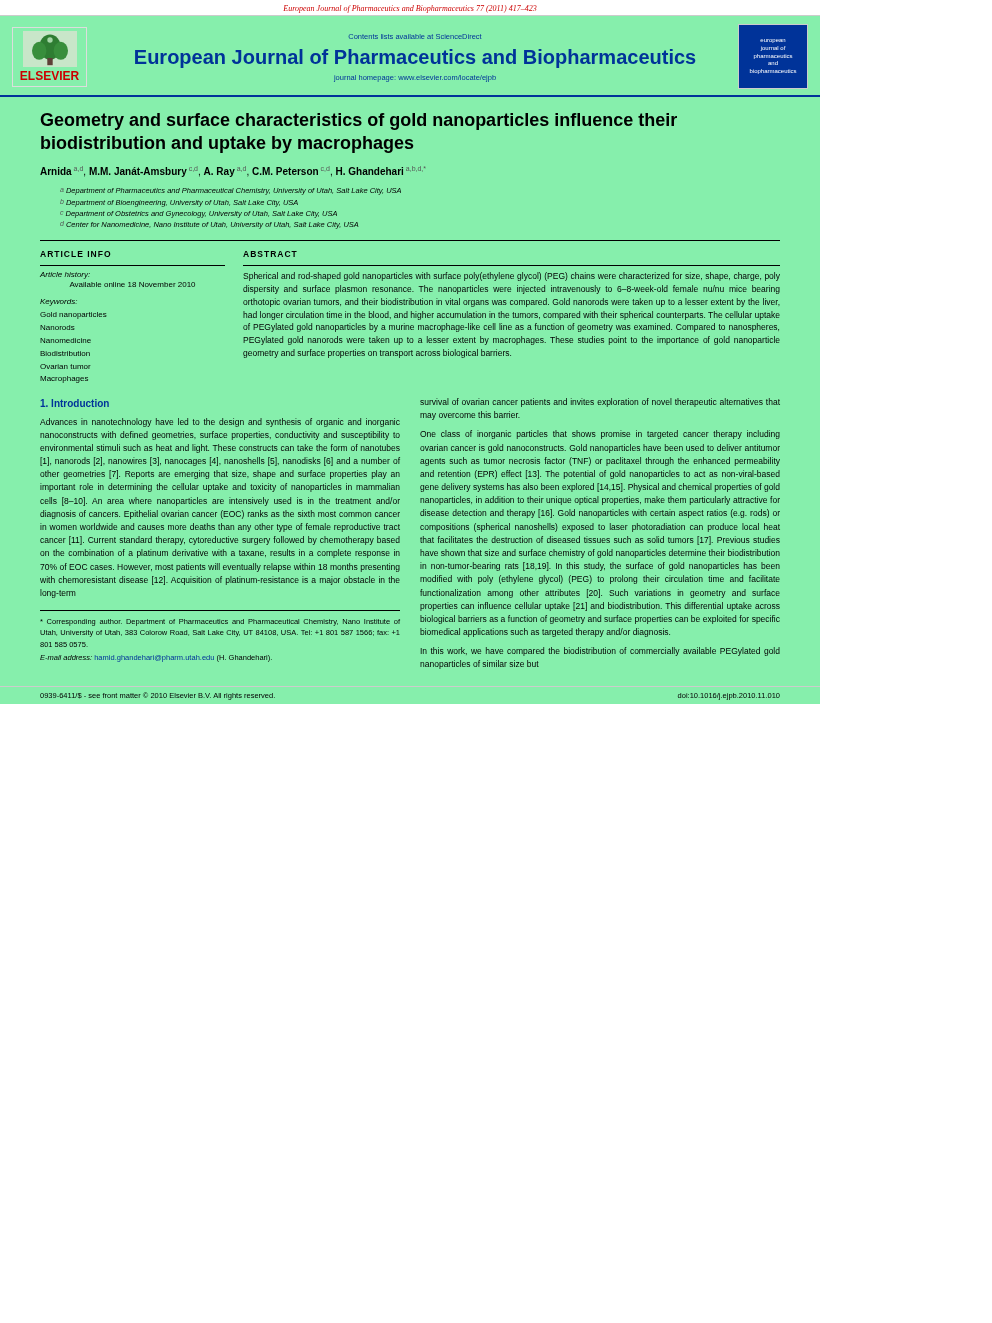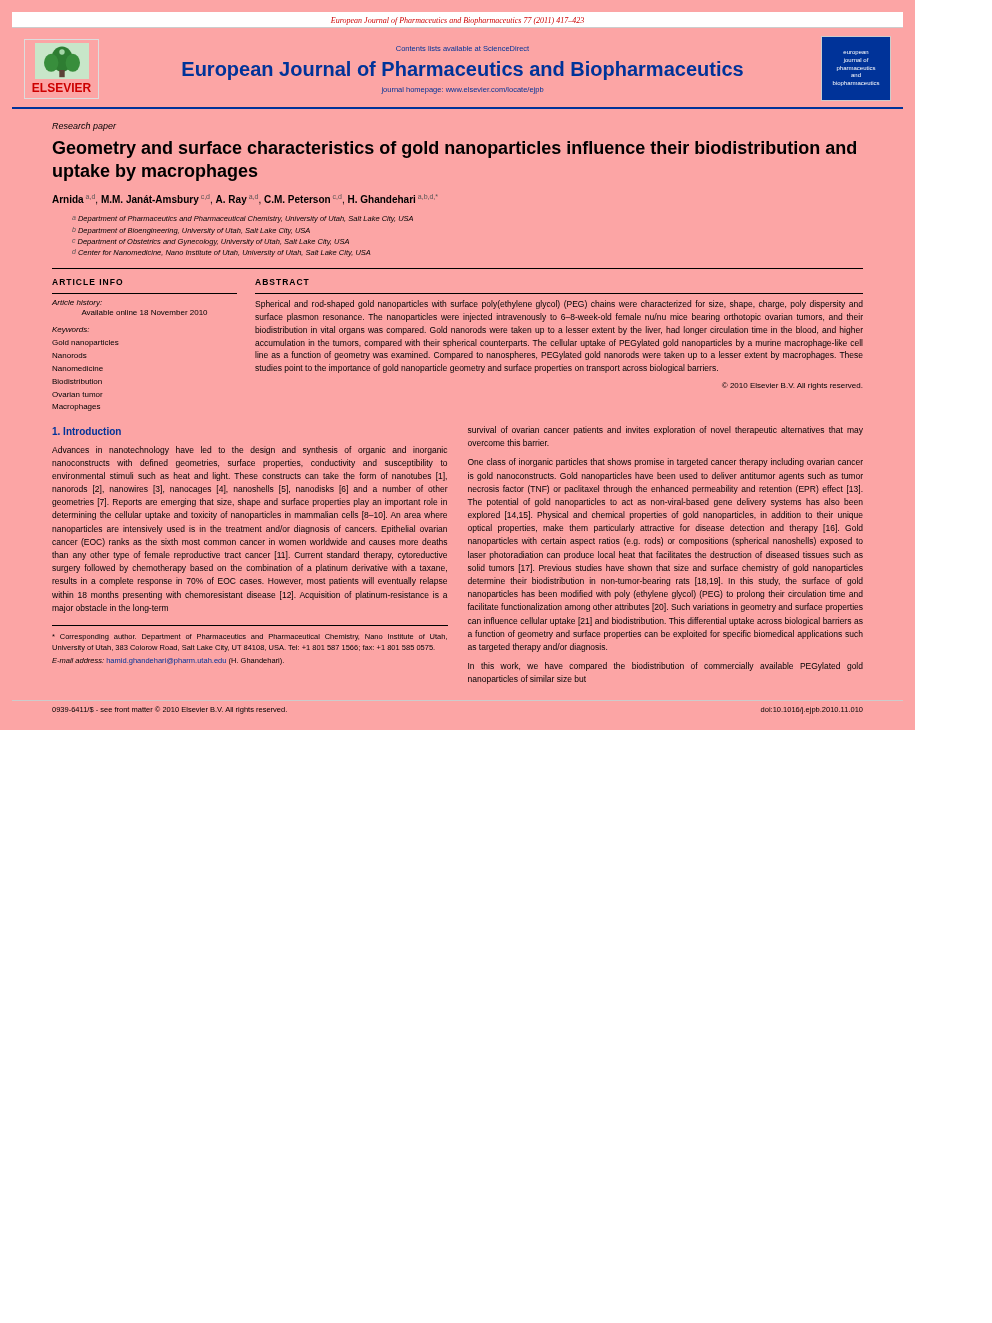--- a/index.html
+++ b/index.html
@@ -6,23 +6,23 @@
     body {
       font-family: 'Times New Roman', Times, serif;
       font-size: 9.5px;
       color: #000;
       background: #fff;
       width: 992px;
       min-height: 1323px;
     }
 
     .page-wrapper {
-      width: 915px;
-      background: #fca5a5;
-      padding: 12px;
+      width: 820px;
+      background: #86efac;
+      padding: 0;
     }
 
     
     .top-bar {
       background: #fff;
       text-align: center;
       padding: 4px 0 2px 0;
       border-bottom: 1px solid #ccc;
       font-size: 8px;
       color: #c00;
@@ -355,21 +355,20 @@
           <div>pharmaceutics</div>
           <div>and</div>
           <div>biopharmaceutics</div>
         </div>
       </div>
     </div>
   </div>
 
   <div class="main-content">
 
-    <div class="research-paper-label">Research paper</div>
 
     <div class="article-main-title">Geometry and surface characteristics of gold nanoparticles influence their biodistribution and uptake by macrophages</div>
 
     <div class="authors-line">
       <span class="author-name">Arnida</span><span class="superscript"> a,d</span>,
       <span class="author-name">M.M. Janát-Amsbury</span><span class="superscript"> c,d</span>,
       <span class="author-name">A. Ray</span><span class="superscript"> a,d</span>,
       <span class="author-name">C.M. Peterson</span><span class="superscript"> c,d</span>,
       <span class="author-name">H. Ghandehari</span><span class="superscript"> a,b,d,*</span>
     </div>
@@ -408,21 +407,20 @@
         <div class="keyword-item">Ovarian tumor</div>
         <div class="keyword-item">Macrophages</div>
       </div>
 
       <div class="col-right">
         <div class="section-header">ABSTRACT</div>
         <hr class="article-info-divider">
         <div class="abstract-text">
           <p>Spherical and rod-shaped gold nanoparticles with surface poly(ethylene glycol) (PEG) chains were characterized for size, shape, charge, poly dispersity and surface plasmon resonance. The nanoparticles were injected intravenously to 6–8-week-old female nu/nu mice bearing orthotopic ovarian tumors, and their biodistribution in vital organs was compared. Gold nanorods were taken up to a lesser extent by the liver, had longer circulation time in the blood, and higher accumulation in the tumors, compared with their spherical counterparts. The cellular uptake of PEGylated gold nanoparticles by a murine macrophage-like cell line as a function of geometry was examined. Compared to nanospheres, PEGylated gold nanorods were taken up to a lesser extent by macrophages. These studies point to the importance of gold nanoparticle geometry and surface properties on transport across biological barriers.</p>
         </div>
-        <div class="copyright-line">© 2010 Elsevier B.V. All rights reserved.</div>
       </div>
 
     </div>
 
     <div class="body-two-col">
 
       <div class="body-col">
         <div class="section-title">1. Introduction</div>
         <div class="body-text">
           Advances in nanotechnology have led to the design and synthesis of organic and inorganic nanoconstructs with defined geometries, surface properties, conductivity and susceptibility to environmental stimuli such as heat and light. These constructs can take the form of nanotubes [1], nanorods [2], nanowires [3], nanocages [4], nanoshells [5], nanodisks [6] and a number of other geometries [7]. Reports are emerging that size, shape and surface properties play an important role in determining the cellular uptake and toxicity of nanoparticles in mammalian cells [8–10]. An area where nanoparticles are intensively used is in the treatment and/or diagnosis of cancers. Epithelial ovarian cancer (EOC) ranks as the sixth most common cancer in women worldwide and causes more deaths than any other type of female reproductive tract cancer [11]. Current standard therapy, cytoreductive surgery followed by chemotherapy based on the combination of a platinum derivative with a taxane, results in a complete response in 70% of EOC cases. However, most patients will eventually relapse within 18 months presenting with chemoresistant disease [12]. Acquisition of platinum-resistance is a major obstacle in the long-term

